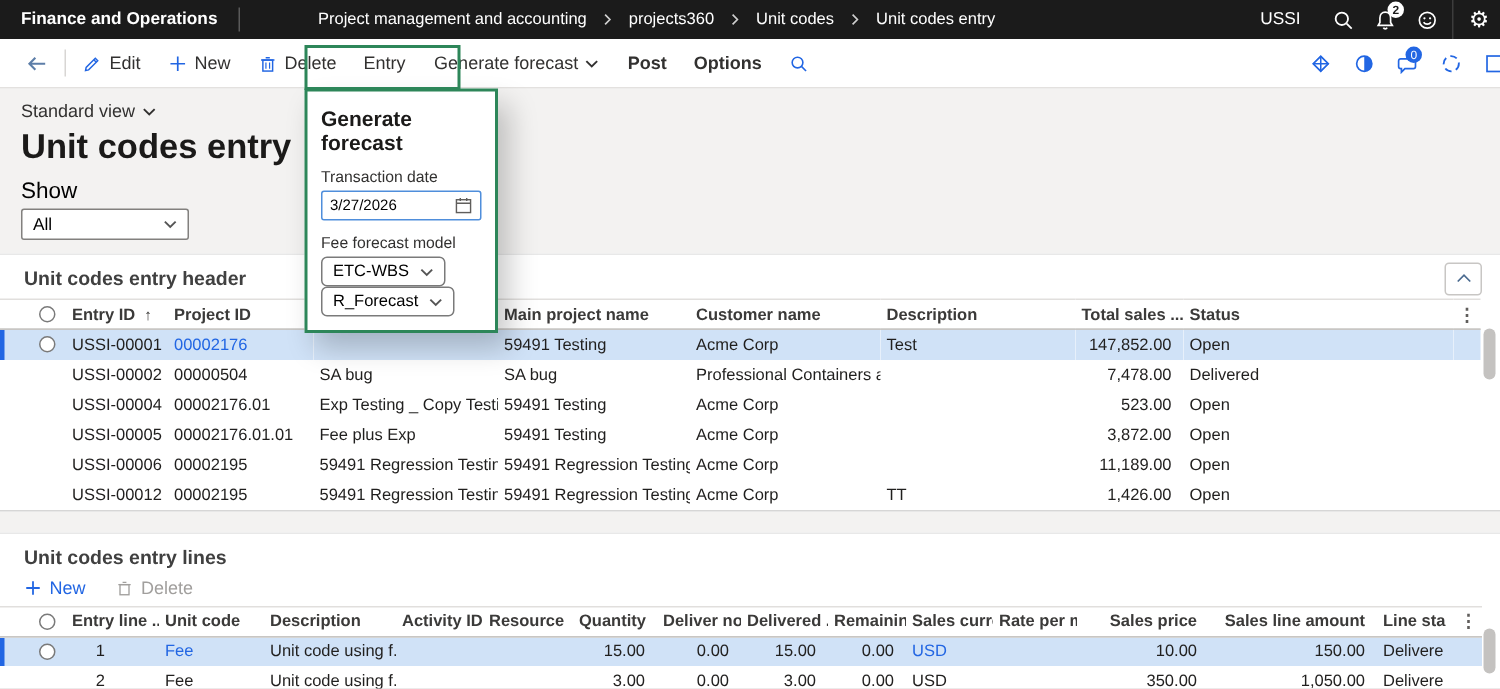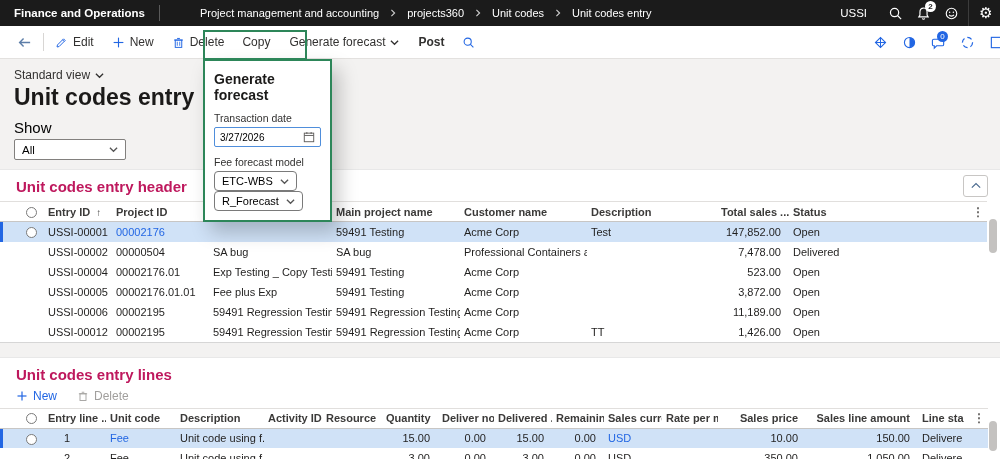--- a/index.html
+++ b/index.html
@@ -7,21 +7,21 @@
     --selbg:#d0e2f7; --border:#c8c6c4; --lightborder:#e1dfdd; --pagebg:#f3f2f1;
   }
   *{margin:0;padding:0;box-sizing:border-box;}
   body{font-family:"Liberation Sans",sans-serif;background:#888;}
   .screen{position:relative;width:1000px;height:459px;background:var(--pagebg);overflow:hidden;}
 
   
   .topbar{height:26px;background:#1b1b1b;color:#fff;display:flex;align-items:center;font-size:11px;}
   .brand{font-weight:700;font-size:11.5px;padding:0 14px;white-space:nowrap;}
   .tb-div{width:1px;height:16px;background:#5a5a5a;margin:0 4px 0 0;}
-  .crumbs{display:flex;align-items:center;margin-left:32px;}
+  .crumbs{display:flex;align-items:center;margin-left:44px;}
   .crumb{margin:0 4px;white-space:nowrap;cursor:default;}
   .crumb-chev{margin:0 6px;display:inline-flex;}
   .tb-right{margin-left:auto;display:flex;align-items:center;}
   .company{font-size:11.5px;margin-right:14px;}
   .tb-icon{width:28px;height:26px;display:flex;align-items:center;justify-content:center;position:relative;color:#fff;}
   .tb-icon svg{width:15px;height:15px;}
   .badge{position:absolute;top:1px;right:1px;width:11px;height:11px;border-radius:50%;background:#fff;color:#1b1b1b;font-size:8px;line-height:11px;text-align:center;font-weight:700;}
   .gear-glyph{font-family:"DejaVu Sans",sans-serif;font-size:15px;line-height:1;}
   .tb-div2{width:1px;height:26px;background:#3c3c3c;margin:0 3px;}
 
@@ -46,21 +46,21 @@
   .view-sel svg{width:9px;height:9px;}
   .page-title{font-size:23px;font-weight:600;color:#1b1a19;margin:1px 0 8px;}
   .show-label{font-size:15px;margin-bottom:3px;}
   .select-box{width:112px;height:21px;border:1px solid #82807e;border-radius:2px;background:#fff;display:flex;align-items:center;justify-content:space-between;padding:0 7px;font-size:11.5px;}
   .select-box svg{width:9px;height:9px;color:#555;}
 
   
   .card{background:#fff;border-top:1px solid #e8e8e8;position:relative;}
   .card1{margin-top:9px;border-bottom:1px solid #d6d6d6;}
   .card2{margin-top:14px;height:130px;}
-  .sec-title{font-size:15px;font-weight:700;color:#be185d;padding:8px 0 6px 16px;}
+  .sec-title{font-size:13px;font-weight:700;color:#404040;padding:8px 0 6px 16px;}
   .collapse-btn{position:absolute;right:12px;top:5px;width:25px;height:22px;border:1px solid #c8c6c4;border-radius:3px;background:#fff;display:flex;align-items:center;justify-content:center;color:#4a6a8f;}
   .collapse-btn svg{width:10px;height:10px;}
   table{border-collapse:collapse;table-layout:fixed;width:calc(100% - 13px);}
   thead th{border-top:1px solid var(--lightborder);border-bottom:1px solid var(--border);height:20px;font-size:11px;font-weight:600;color:#3b3a39;text-align:left;white-space:nowrap;overflow:hidden;padding:0 8px 0 4px;}
   td{height:20px;font-size:11px;color:var(--ink);white-space:nowrap;overflow:hidden;padding:0 8px 0 4px;}
   .al-r{text-align:right;margin-top:12px;}
   .al-n{text-align:right;padding-right:36px;}
   th.al-n{padding-right:8px;text-align:left;}
   .sel-col{padding:0 0 0 26px !important;}
   .more-col{padding:0 !important;text-align:center;color:var(--muted);font-size:12px;}
@@ -175,30 +175,33 @@
       <svg viewBox="0 0 16 16">
           <rect x="4" y="5" width="8" height="9" fill="none" stroke="currentColor" stroke-width="1.2"></rect>
           <line x1="2.5" y1="5" x2="13.5" y2="5" stroke="currentColor" stroke-width="1.2"></line>
           <line x1="6.3" y1="3" x2="9.7" y2="3" stroke="currentColor" stroke-width="1.2"></line>
           <line x1="6.5" y1="7" x2="6.5" y2="12" stroke="currentColor" stroke-width="1"></line>
           <line x1="9.5" y1="7" x2="9.5" y2="12" stroke="currentColor" stroke-width="1"></line>
         </svg>
       <span>Delete</span>
     </span>
     <span class="ab-btn">
-      <span>Copy</span>
+      <span>Entry</span>
     </span>
     <span class="ab-btn gf-btn">
       <span>Generate forecast</span>
       <svg class="chev-sm" viewBox="0 0 10 10">
           <polyline points="1,3 5,7 9,3" fill="none" stroke="currentColor" stroke-width="1.4"></polyline>
         </svg>
     </span>
     <span class="ab-btn bold">
       <span>Post</span>
+    </span>
+    <span class="ab-btn bold">
+      <span>Options</span>
     </span>
     <span class="ab-btn">
       <svg viewBox="0 0 16 16">
           <circle cx="7" cy="7" r="4.4" fill="none" stroke="currentColor" stroke-width="1.3"></circle>
           <line x1="10.4" y1="10.4" x2="14" y2="14" stroke="currentColor" stroke-width="1.3"></line>
         </svg>
     </span>
     <div class="ab-right">
       <span class="ab-ric">
         <svg viewBox="0 0 16 16">

